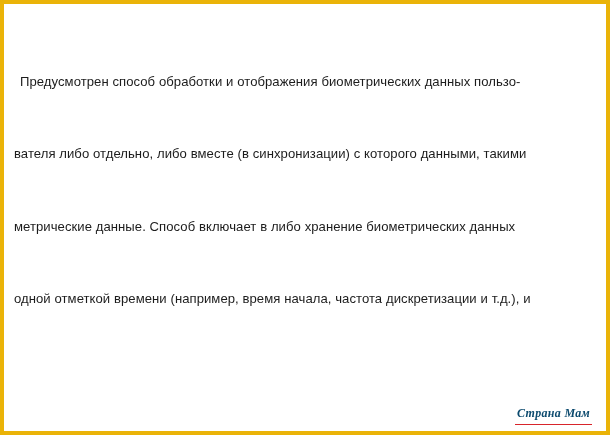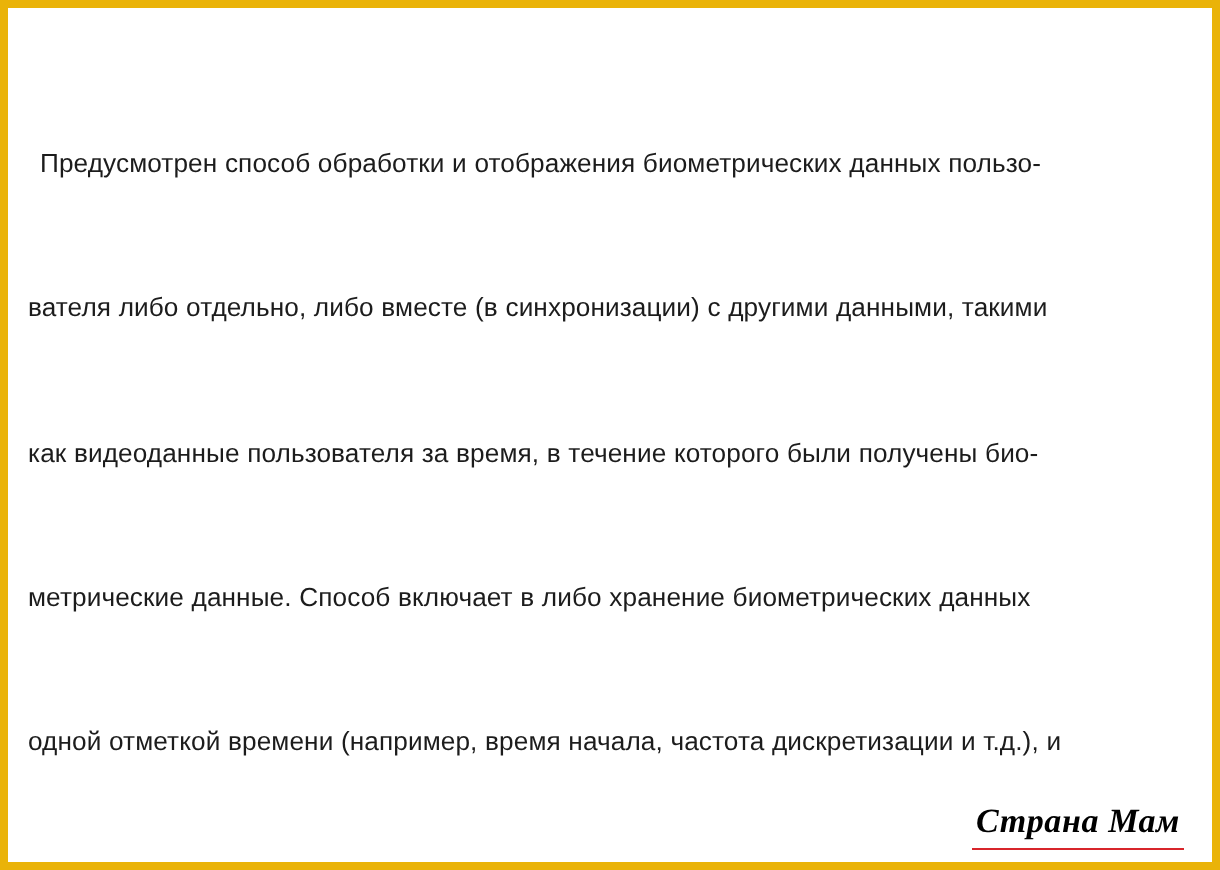--- a/index.html
+++ b/index.html
@@ -48,23 +48,23 @@
 
   #watermark {
     position: absolute;
     right: 14px;
     bottom: 8px;
     display: flex;
     align-items: center;
     gap: 4px;
   }
   #watermark .wm-text {
-    color: #000000;
+    color: #0c4a6e;
     font-family: "Liberation Serif", serif;
-    font-size: 17px;
+    font-size: 12px;
     font-style: italic;
     font-weight: 700;
     letter-spacing: 0.3px;
     white-space: nowrap;
   }
   #watermark .wm-underline {
     position: absolute;
     left: 0;
     right: 0;
     bottom: -2px;
@@ -77,22 +77,21 @@
   }
 </style>
 </head>
 <body>
 
 <div id="page">
 
   <div id="text-block">
     <p class="para">
       <span class="ln i1">Предусмотрен способ обработки и отображения биометрических данных пользо-</span>
-      <span class="ln i0">вателя либо отдельно, либо вместе (в синхронизации) с другими данными, такими</span>
-      <span class="ln i0">как видеоданные пользователя за время, в течение которого были получены био-</span>
+      <span class="ln i0">вателя либо отдельно, либо вместе (в синхронизации) с которого данными, такими</span>
       <span class="ln i0">метрические данные. Способ включает в либо хранение биометрических данных</span>
       <span class="ln i0">одной отметкой времени (например, время начала, частота дискретизации и т.д.), и</span>
       
       
       
       
       
       
       
       

